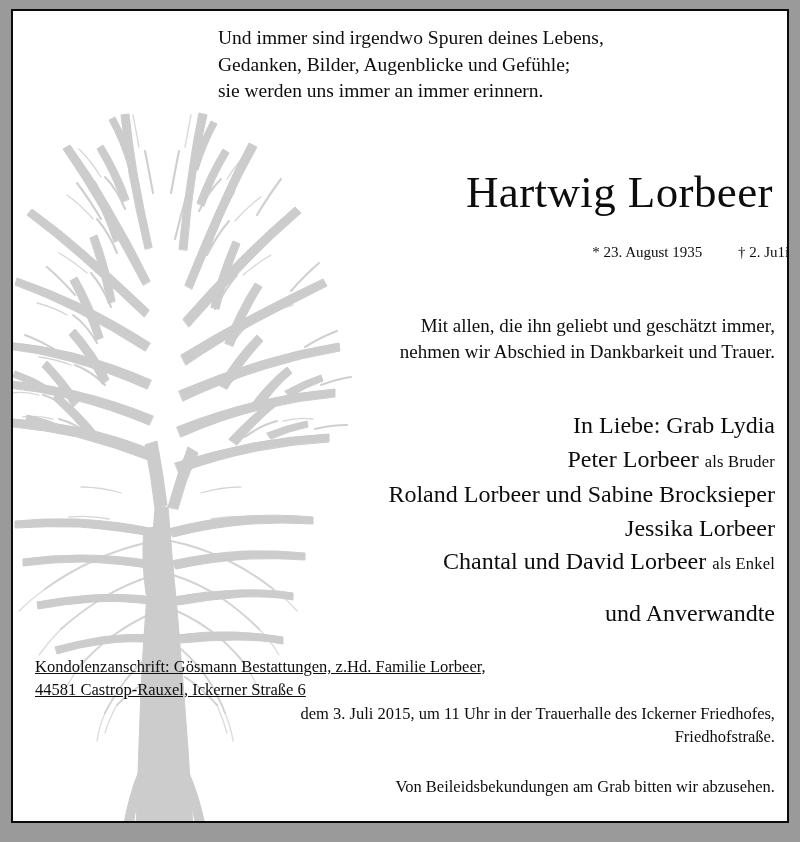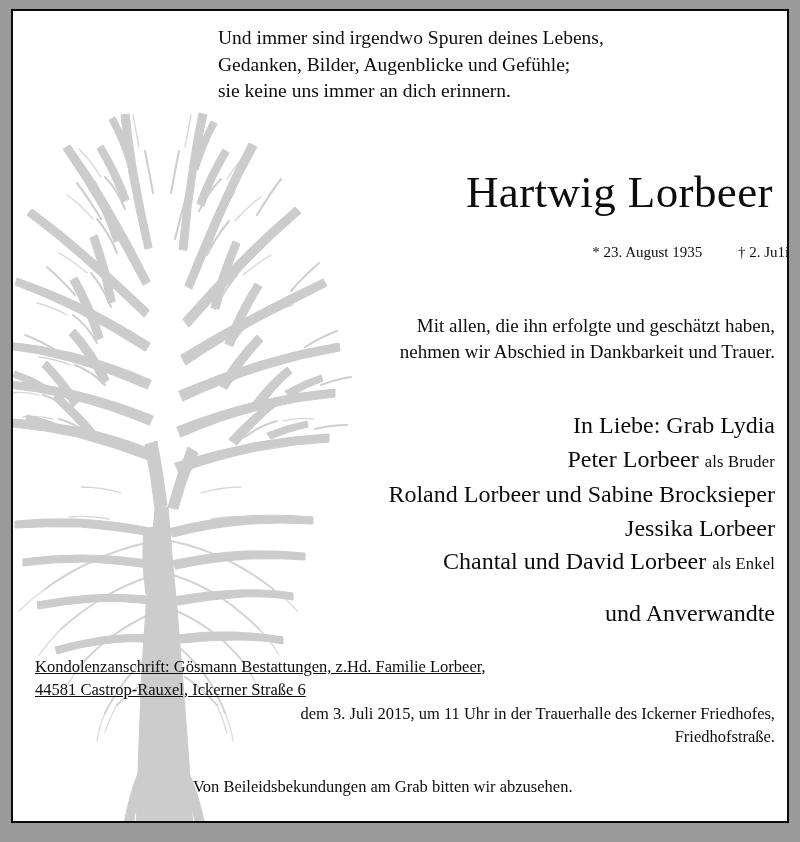--- a/index.html
+++ b/index.html
@@ -134,21 +134,21 @@
     width: 582px;
     text-align: right;
     font-size: 16.5px;
     line-height: 22.5px;
   }
 
   .no-condolences {
     left: 180px;
     top: 765px;
     width: 582px;
-    text-align: left;
+    text-align: right;
     font-size: 16.5px;
     line-height: 22px;
   }
 
   .apology {
     left: 22px;
     top: 792px;
     width: 740px;
     text-align: center;
     font-size: 16.5px;
@@ -303,32 +303,32 @@
             </g>
           </g>
         </svg>
       </div>
 
       <div id="text-layer">
 
         <div class="blk verse">
           <div>Und immer sind irgendwo Spuren deines Lebens,</div>
           <div>Gedanken, Bilder, Augenblicke und Gefühle;</div>
-          <div>sie keine uns immer an dich erinnern.</div>
+          <div>sie werden uns immer an immer erinnern.</div>
         </div>
 
         <div class="blk deceased-name">Hartwig Lorbeer</div>
 
         <div class="blk dates">
           <span class="birth">* 23. August 1935</span>
           <span class="death">† 2. Ju1i 2015</span>
         </div>
 
         <div class="blk farewell">
-          <div>Mit allen, die ihn erfolgte und geschätzt haben,</div>
+          <div>Mit allen, die ihn geliebt und geschätzt immer,</div>
           <div>nehmen wir Abschied in Dankbarkeit und Trauer.</div>
         </div>
 
         <div class="blk family">
           <div class="fline">In Liebe: Grab Lydia</div>
           <div class="fline">
             <span>Peter Lorbeer</span>
             <span class="role">als Bruder</span>
           </div>
           <div class="fline">Roland Lorbeer und Sabine Brocksieper</div>

